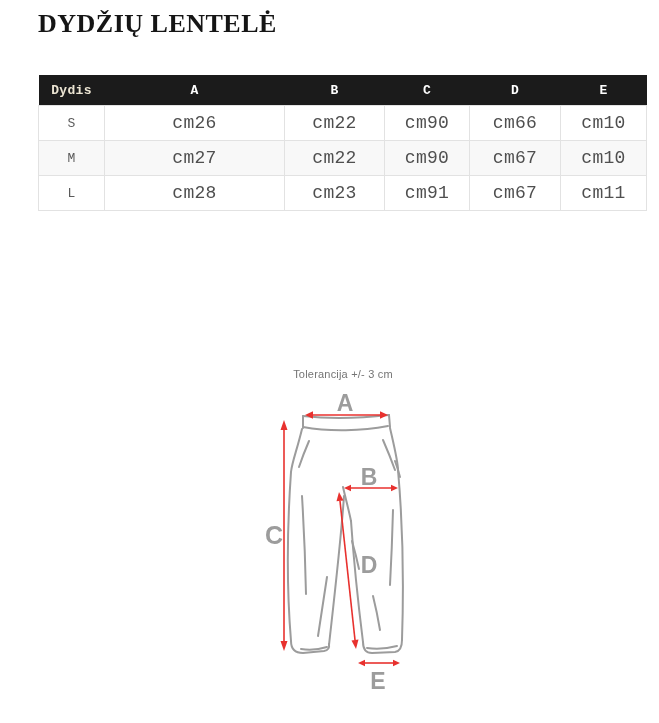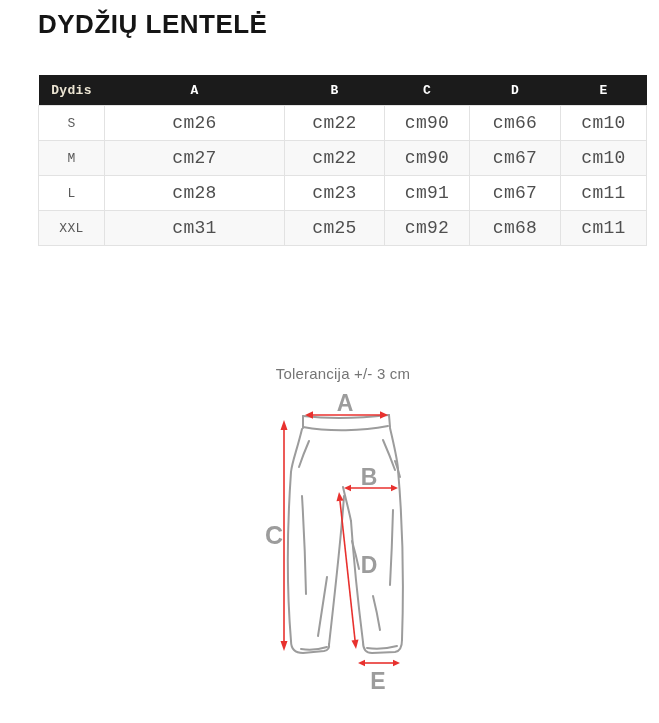--- a/index.html
+++ b/index.html
@@ -18,21 +18,21 @@
   html,body{margin:0;padding:0;background:#ffffff;}
   .page{
     position:relative;
     width:659px;height:723px;
     background:#ffffff;
     overflow:hidden;
     font-family:"Liberation Sans", sans-serif;
   }
   .title{
     position:absolute;left:38px;top:9px;margin:0;
-    font-family:Liberation Sans, sans-serif;
+    font-family:Liberation Serif, serif;
     font-weight:900;font-size:26px;letter-spacing:0.5px;
     color:var(--title-color);
   }
   table.size-table{
     position:absolute;left:38px;top:75px;width:608px;
     border-collapse:collapse;table-layout:fixed;
     font-family:Liberation Mono, monospace;
   }
   table.size-table thead th{
     background:var(--header-bg);
@@ -50,21 +50,21 @@
     background:#ffffff;
   }
   table.size-table tbody tr:nth-child(even) td{background:var(--row-alt-bg);}
   table.size-table tbody td.size-cell{font-size:13px;color:var(--size-text);}
   .diagram{
     position:absolute;left:233px;top:363px;width:220px;
     text-align:center;
   }
   .tolerance{
     height:22px;line-height:22px;
-    font-size:15px;color:var(--note-gray);
+    font-size:11px;color:var(--note-gray);
     letter-spacing:0.2px;
   }
   .diagram svg{display:block;margin:0;}
   .pants-line{fill:none;stroke:var(--line-gray);stroke-width:2;stroke-linecap:round;}
   .red-line{stroke:var(--accent-red);stroke-width:1.6;fill:none;}
   .red-head{fill:var(--accent-red);stroke:none;}
   .measure-label{
     fill:var(--line-gray);
     font-family:"Liberation Sans", sans-serif;
     font-weight:700;font-size:23px;
@@ -113,28 +113,20 @@
           <td>cm90</td>
           <td>cm67</td>
           <td>cm10</td>
         </tr>
         <tr>
           <td class="size-cell">L</td>
           <td>cm28</td>
           <td>cm23</td>
           <td>cm91</td>
           <td>cm67</td>
-          <td>cm11</td>
-        </tr>
-        <tr>
-          <td class="size-cell">XXL</td>
-          <td>cm31</td>
-          <td>cm25</td>
-          <td>cm92</td>
-          <td>cm68</td>
           <td>cm11</td>
         </tr>
       </tbody>
   </table>
 
   <div class="diagram">
     <div class="tolerance">Tolerancija +/- 3 cm</div>
 
     <svg width="220" height="320" viewBox="233 385 220 320">
 

